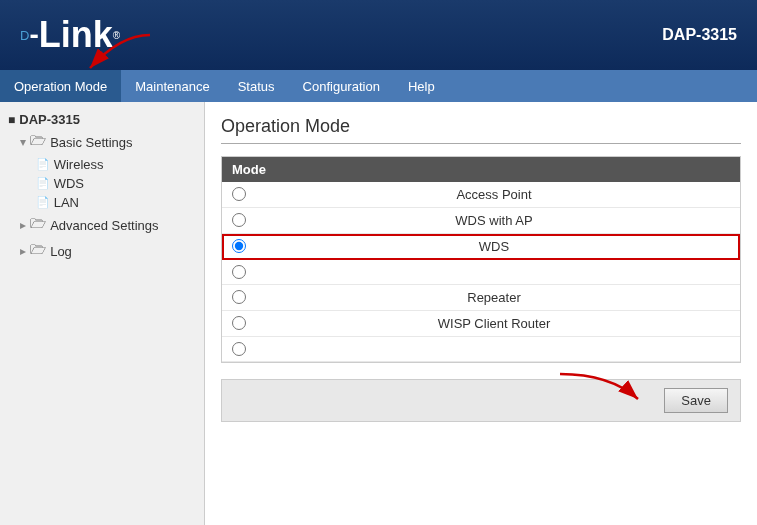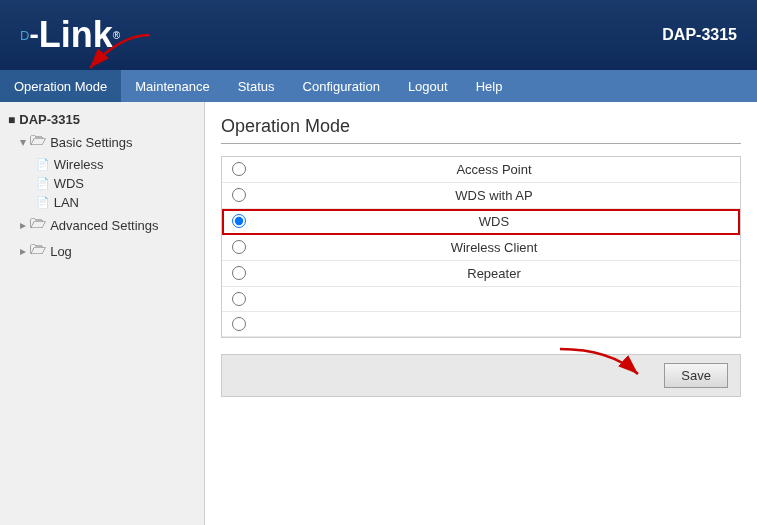--- a/index.html
+++ b/index.html
@@ -166,21 +166,20 @@
       <span class="tm-symbol">®</span>
   </div>
   <div id="model-name">DAP-3315</div>
 </div>
 
 <div id="navbar">
   <div class="nav-item active">Operation Mode</div>
   <div class="nav-item">Maintenance</div>
   <div class="nav-item">Status</div>
   <div class="nav-item">Configuration</div>
-  <div class="nav-item">Logout</div>
   <div class="nav-item">Help</div>
 </div>
 
 <div id="main">
 
   <div id="sidebar">
     <div class="tree-item tree-root">
       <span style="color:#333; font-size:12px;">■</span>
       <span class="tree-label">DAP-3315</span>
     </div>
@@ -210,43 +209,44 @@
       <span style="font-size:12px; color:#888;">▸</span>
       <span style="font-size:13px;">🗁</span>
       <span class="tree-label">Log</span>
     </div>
   </div>
 
   <div id="content">
     <div id="page-title">Operation Mode</div>
 
     <div class="mode-rows-container">
+      <div style="background:#555555; color:white; padding:5px 10px; font-weight:bold;">Mode</div>
 
       <div class="mode-row">
         <input type="radio" name="mode" style="">
         <span class="mode-label">Access Point</span>
       </div>
       <div class="mode-row">
         <input type="radio" name="mode" style="">
         <span class="mode-label">WDS with AP</span>
       </div>
       <div class="mode-row selected">
         <input type="radio" name="mode" checked="" style="">
         <span class="mode-label">WDS</span>
       </div>
       <div class="mode-row">
         <input type="radio" name="mode" style="">
-        <span class="mode-label">Wireless Client</span>
       </div>
       <div class="mode-row">
         <input type="radio" name="mode" style="">
         <span class="mode-label">Repeater</span>
       </div>
       <div class="mode-row">
         <input type="radio" name="mode" style="">
+        <span class="mode-label">WISP Client Router</span>
       </div>
       <div class="mode-row">
         <input type="radio" name="mode" style="">
       </div>
     </div>
 
     <div id="save-area" class="save-relative">
 
       <svg style="position:absolute; right:90px; bottom:2px; pointer-events:none;" width="100" height="50">
         <defs>

